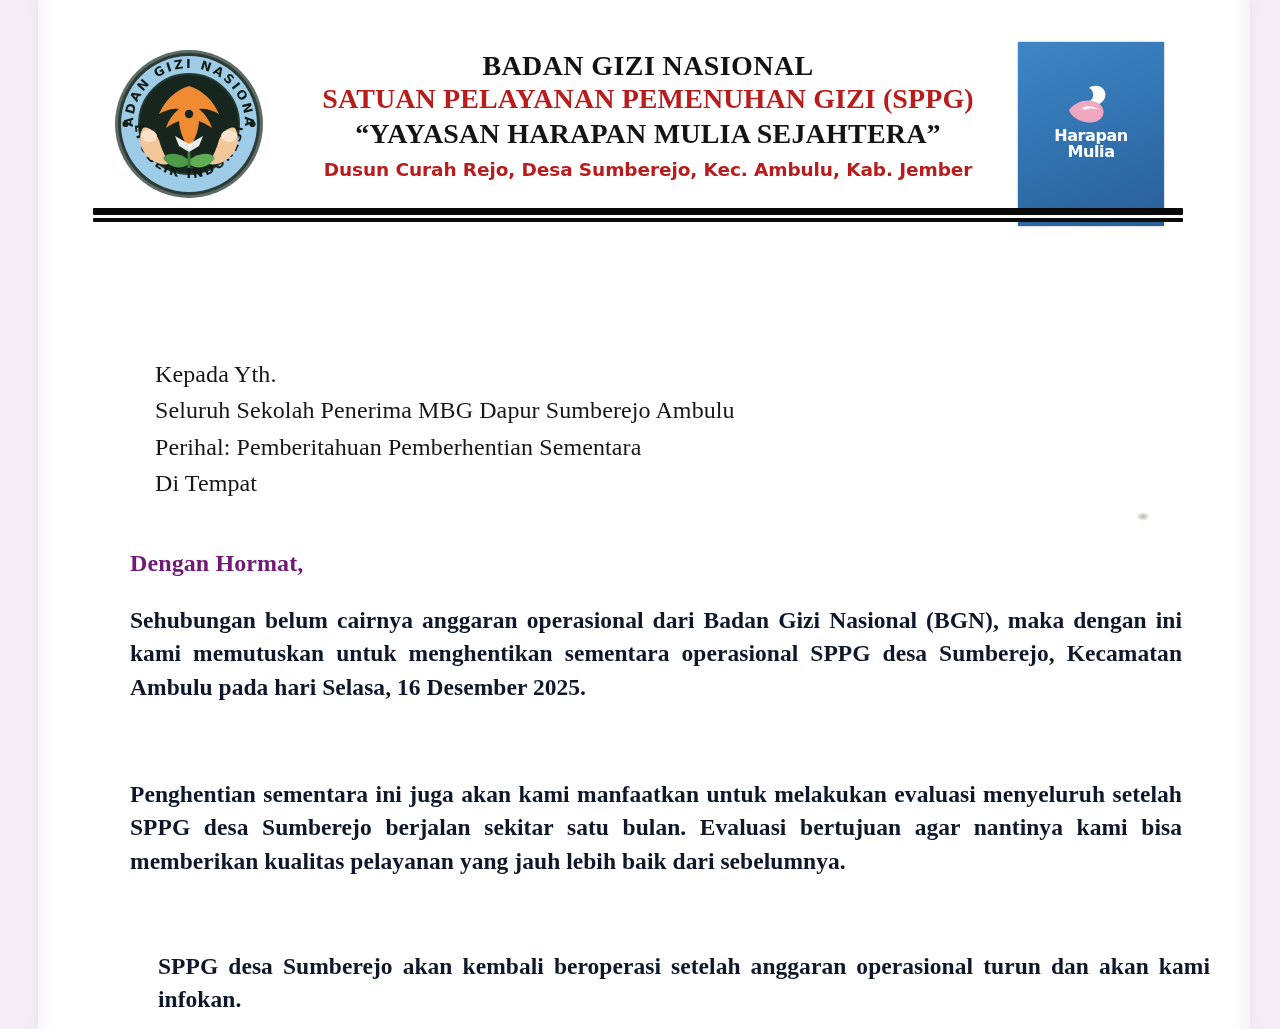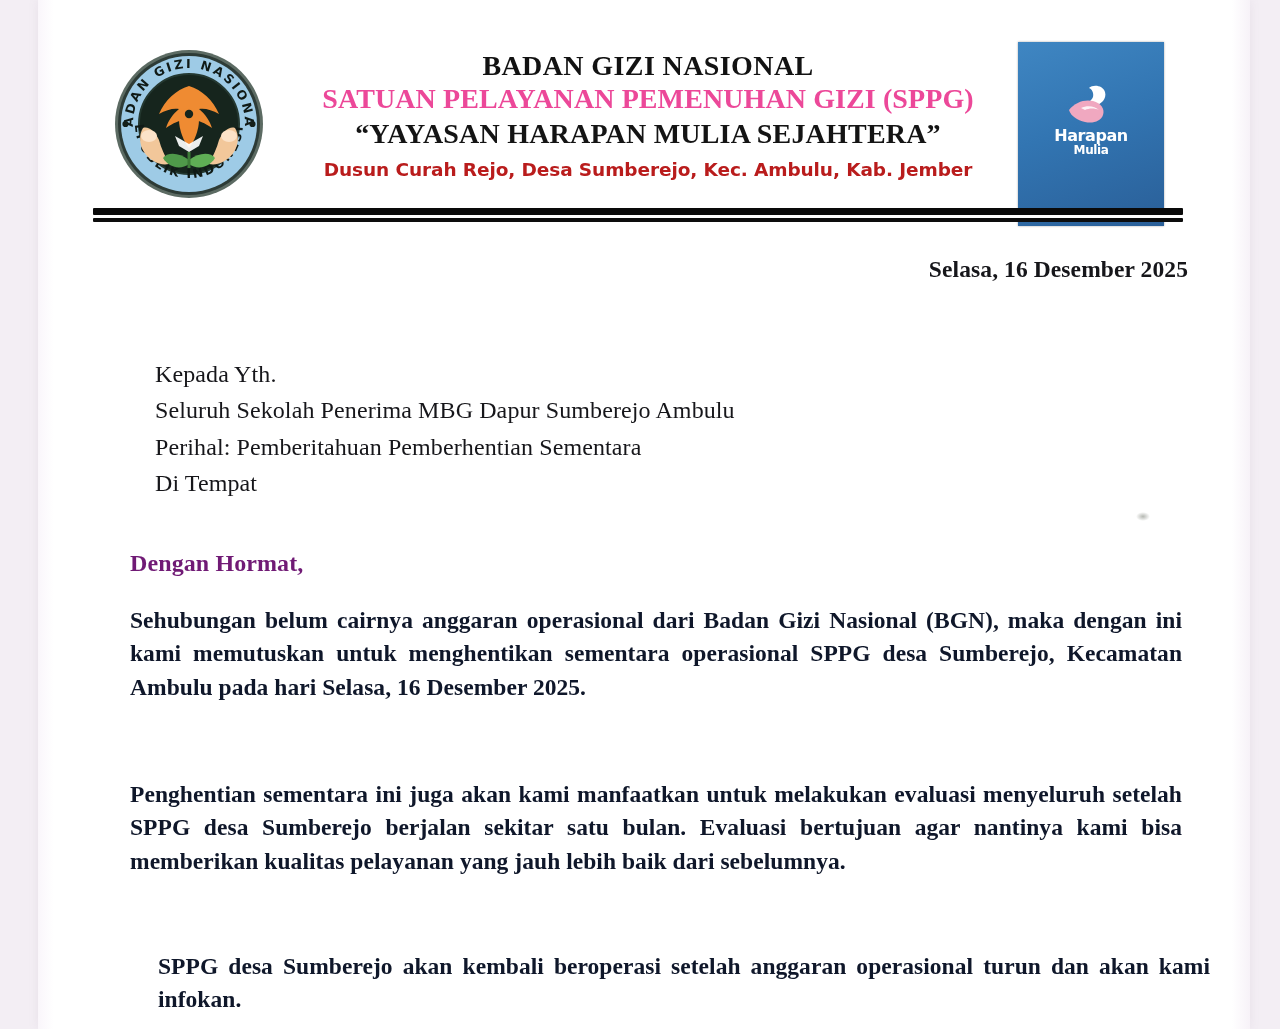--- a/index.html
+++ b/index.html
@@ -83,21 +83,21 @@
     letter-spacing: 0.4px;
     color: #121212;
     line-height: 1.16;
     white-space: nowrap;
   }
   .org-line2 {
     font-family: "Liberation Serif", "DejaVu Serif", serif;
     font-weight: bold;
     font-size: 28px;
     letter-spacing: 0.1px;
-    color: #ec4899;
+    color: #b91c1c;
     line-height: 1.18;
     white-space: nowrap;
   }
   .org-line3 {
     font-family: "Liberation Serif", "DejaVu Serif", serif;
     font-weight: bold;
     font-size: 28px;
     letter-spacing: 0.2px;
     color: #141414;
     line-height: 1.3;
@@ -139,21 +139,21 @@
     text-align: center;
     font-family: "DejaVu Sans", "Liberation Sans", sans-serif;
     font-weight: bold;
     font-size: 16px;
     line-height: 1.0;
     color: #ffffff;
     letter-spacing: -0.4px;
   }
   .hm-name small {
     display: block;
-    font-size: 12px;
+    font-size: 16px;
   }
 
   
   .rule-wrap {
     position: absolute;
     left: 55px;
     top: 208px;
     width: 1090px;
   }
   .rule-thick {
@@ -299,21 +299,20 @@
         </div>
       </div>
     </div>
 
     <div class="rule-wrap">
       <div class="rule-thick"></div>
       <div class="rule-gap"></div>
       <div class="rule-thin"></div>
     </div>
 
-    <div class="date-line">Selasa, 16 Desember 2025</div>
 
     <div class="recipient">
       <div>Kepada Yth.</div>
       <div>Seluruh Sekolah Penerima MBG Dapur Sumberejo Ambulu</div>
       <div>Perihal: Pemberitahuan Pemberhentian Sementara</div>
       <div>Di Tempat</div>
     </div>
 
     <div class="salutation">Dengan Hormat,</div>
 

